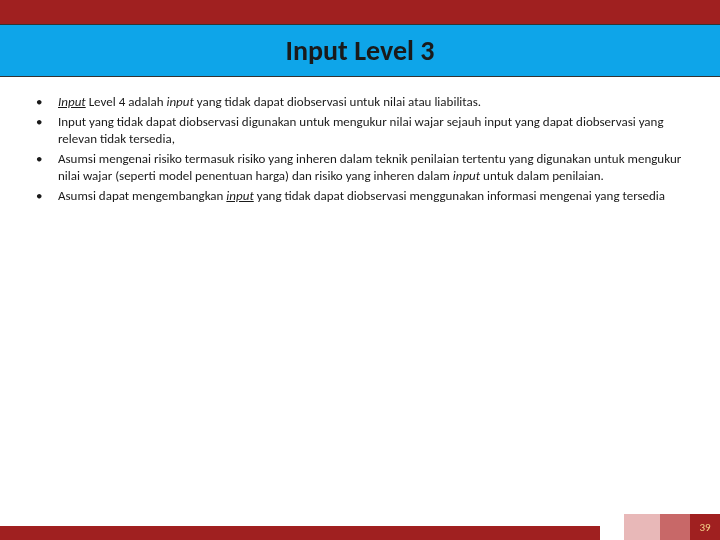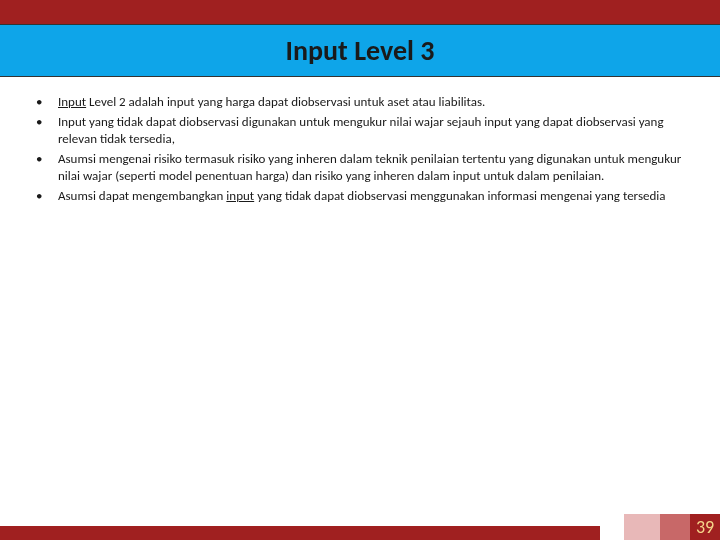--- a/index.html
+++ b/index.html
@@ -44,21 +44,21 @@
     }
     .bullet-mark {
       width: 28px;
       flex-shrink: 0;
       text-align: left;
       padding-left: 6px;
     }
     .bullet-text {
       flex: 1;
     }
-    .italic { }
+    .italic { font-style: italic; }
     .underline { text-decoration: underline; }
     .footer {
       position: absolute;
       bottom: 0;
       left: 0;
       width: 100%;
       height: 26px;
     }
     .footer-left {
       position: absolute;
@@ -90,37 +90,37 @@
       bottom: 0;
       width: 30px;
       height: 26px;
       background: #a02020;
       display: flex;
       align-items: center;
       justify-content: center;
     }
     .page-num {
       color: #f5d58a;
-      font-size: 18px;
+      font-size: 11px;
     }
   </style>
 </head>
 <body>
 
 <div class="top-bar"></div>
 
 <div class="title-band">
   <div class="title-text">Input Level 3</div>
 </div>
 
 <div class="content">
   <ul class="bullet-list" id="bullet-list">
       <li class="bullet-item">
         <span class="bullet-mark">•</span>
-        <span class="bullet-text"><span class="italic underline">Input</span><span> Level 2 adalah </span><span class="italic">input</span><span> yang harga dapat diobservasi untuk aset atau liabilitas.</span></span>
+        <span class="bullet-text"><span class="italic underline">Input</span><span> Level 4 adalah </span><span class="italic">input</span><span> yang tidak dapat diobservasi untuk nilai atau liabilitas.</span></span>
       </li>
       <li class="bullet-item">
         <span class="bullet-mark">•</span>
         <span class="bullet-text"><span>Input yang tidak dapat diobservasi digunakan untuk mengukur nilai wajar sejauh input yang dapat diobservasi yang relevan tidak tersedia,</span></span>
       </li>
       <li class="bullet-item">
         <span class="bullet-mark">•</span>
         <span class="bullet-text"><span>Asumsi mengenai risiko termasuk risiko yang inheren dalam teknik penilaian tertentu yang digunakan untuk mengukur nilai wajar (seperti model penentuan harga) dan risiko yang inheren dalam </span><span class="italic">input</span><span> untuk dalam penilaian.</span></span>
       </li>
       <li class="bullet-item">

